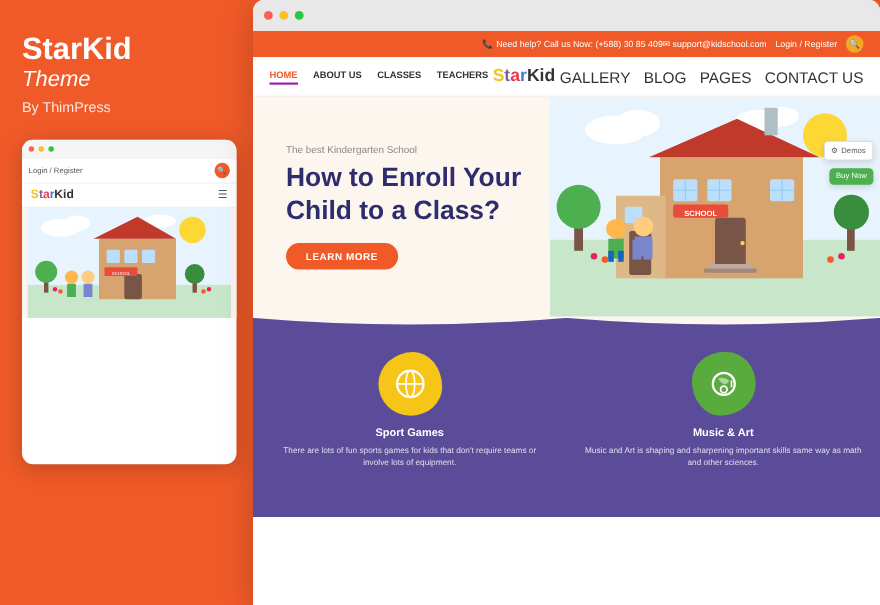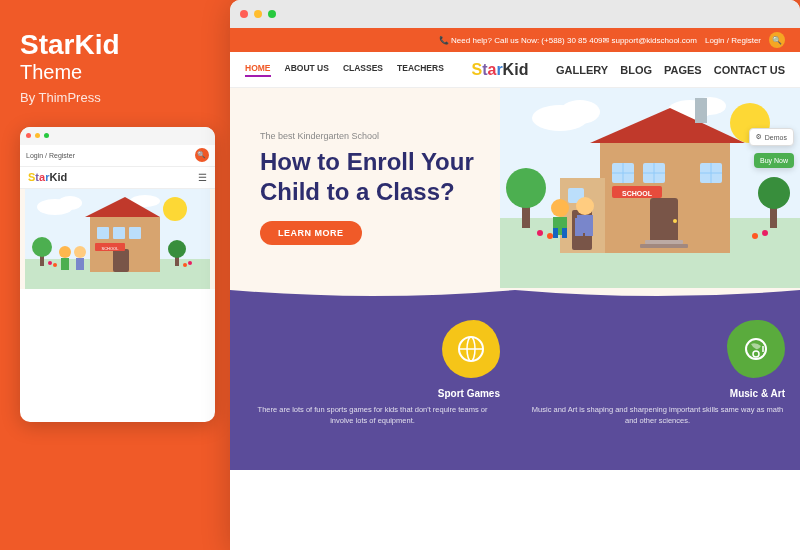--- a/index.html
+++ b/index.html
@@ -32,20 +32,21 @@
       font-weight: 900;
       color: white;
       line-height: 1.1;
     }
 
     .brand-subtitle {
       font-size: 20px;
       font-weight: 400;
       color: white;
       margin-top: 0px;
+      font-style: italic;
     }
 
     .brand-by {
       font-size: 13px;
       color: rgba(255,255,255,0.85);
       margin-top: 6px;
     }
 
     
     .mobile-frame {
@@ -246,22 +247,22 @@
     }
 
     .starkid-logo {
       font-size: 16px;
       font-weight: 900;
     }
 
     .nav-links-right {
       display: flex;
       gap: 12px;
-      font-size: 11px;
-      font-weight: bold;
+      font-size: 14px;
+      font-weight: normal;
       color: #333;
       align-items: flex-end;
     }
 
     
     .site-hero {
       background: #fdf6ee;
       height: 200px;
       display: flex;
       align-items: center;
@@ -356,21 +357,21 @@
       align-items: flex-start;
       justify-content: center;
       gap: 0;
       padding: 0;
     }
 
     .feature-card {
       flex: 1;
       display: flex;
       flex-direction: column;
-      align-items: flex-end;
+      align-items: center;
       padding: 20px 15px 15px;
       text-align: center;
     }
 
     .feature-blob {
       width: 58px;
       height: 58px;
       border-radius: 50% 40% 50% 40%;
       display: flex;
       align-items: center;

